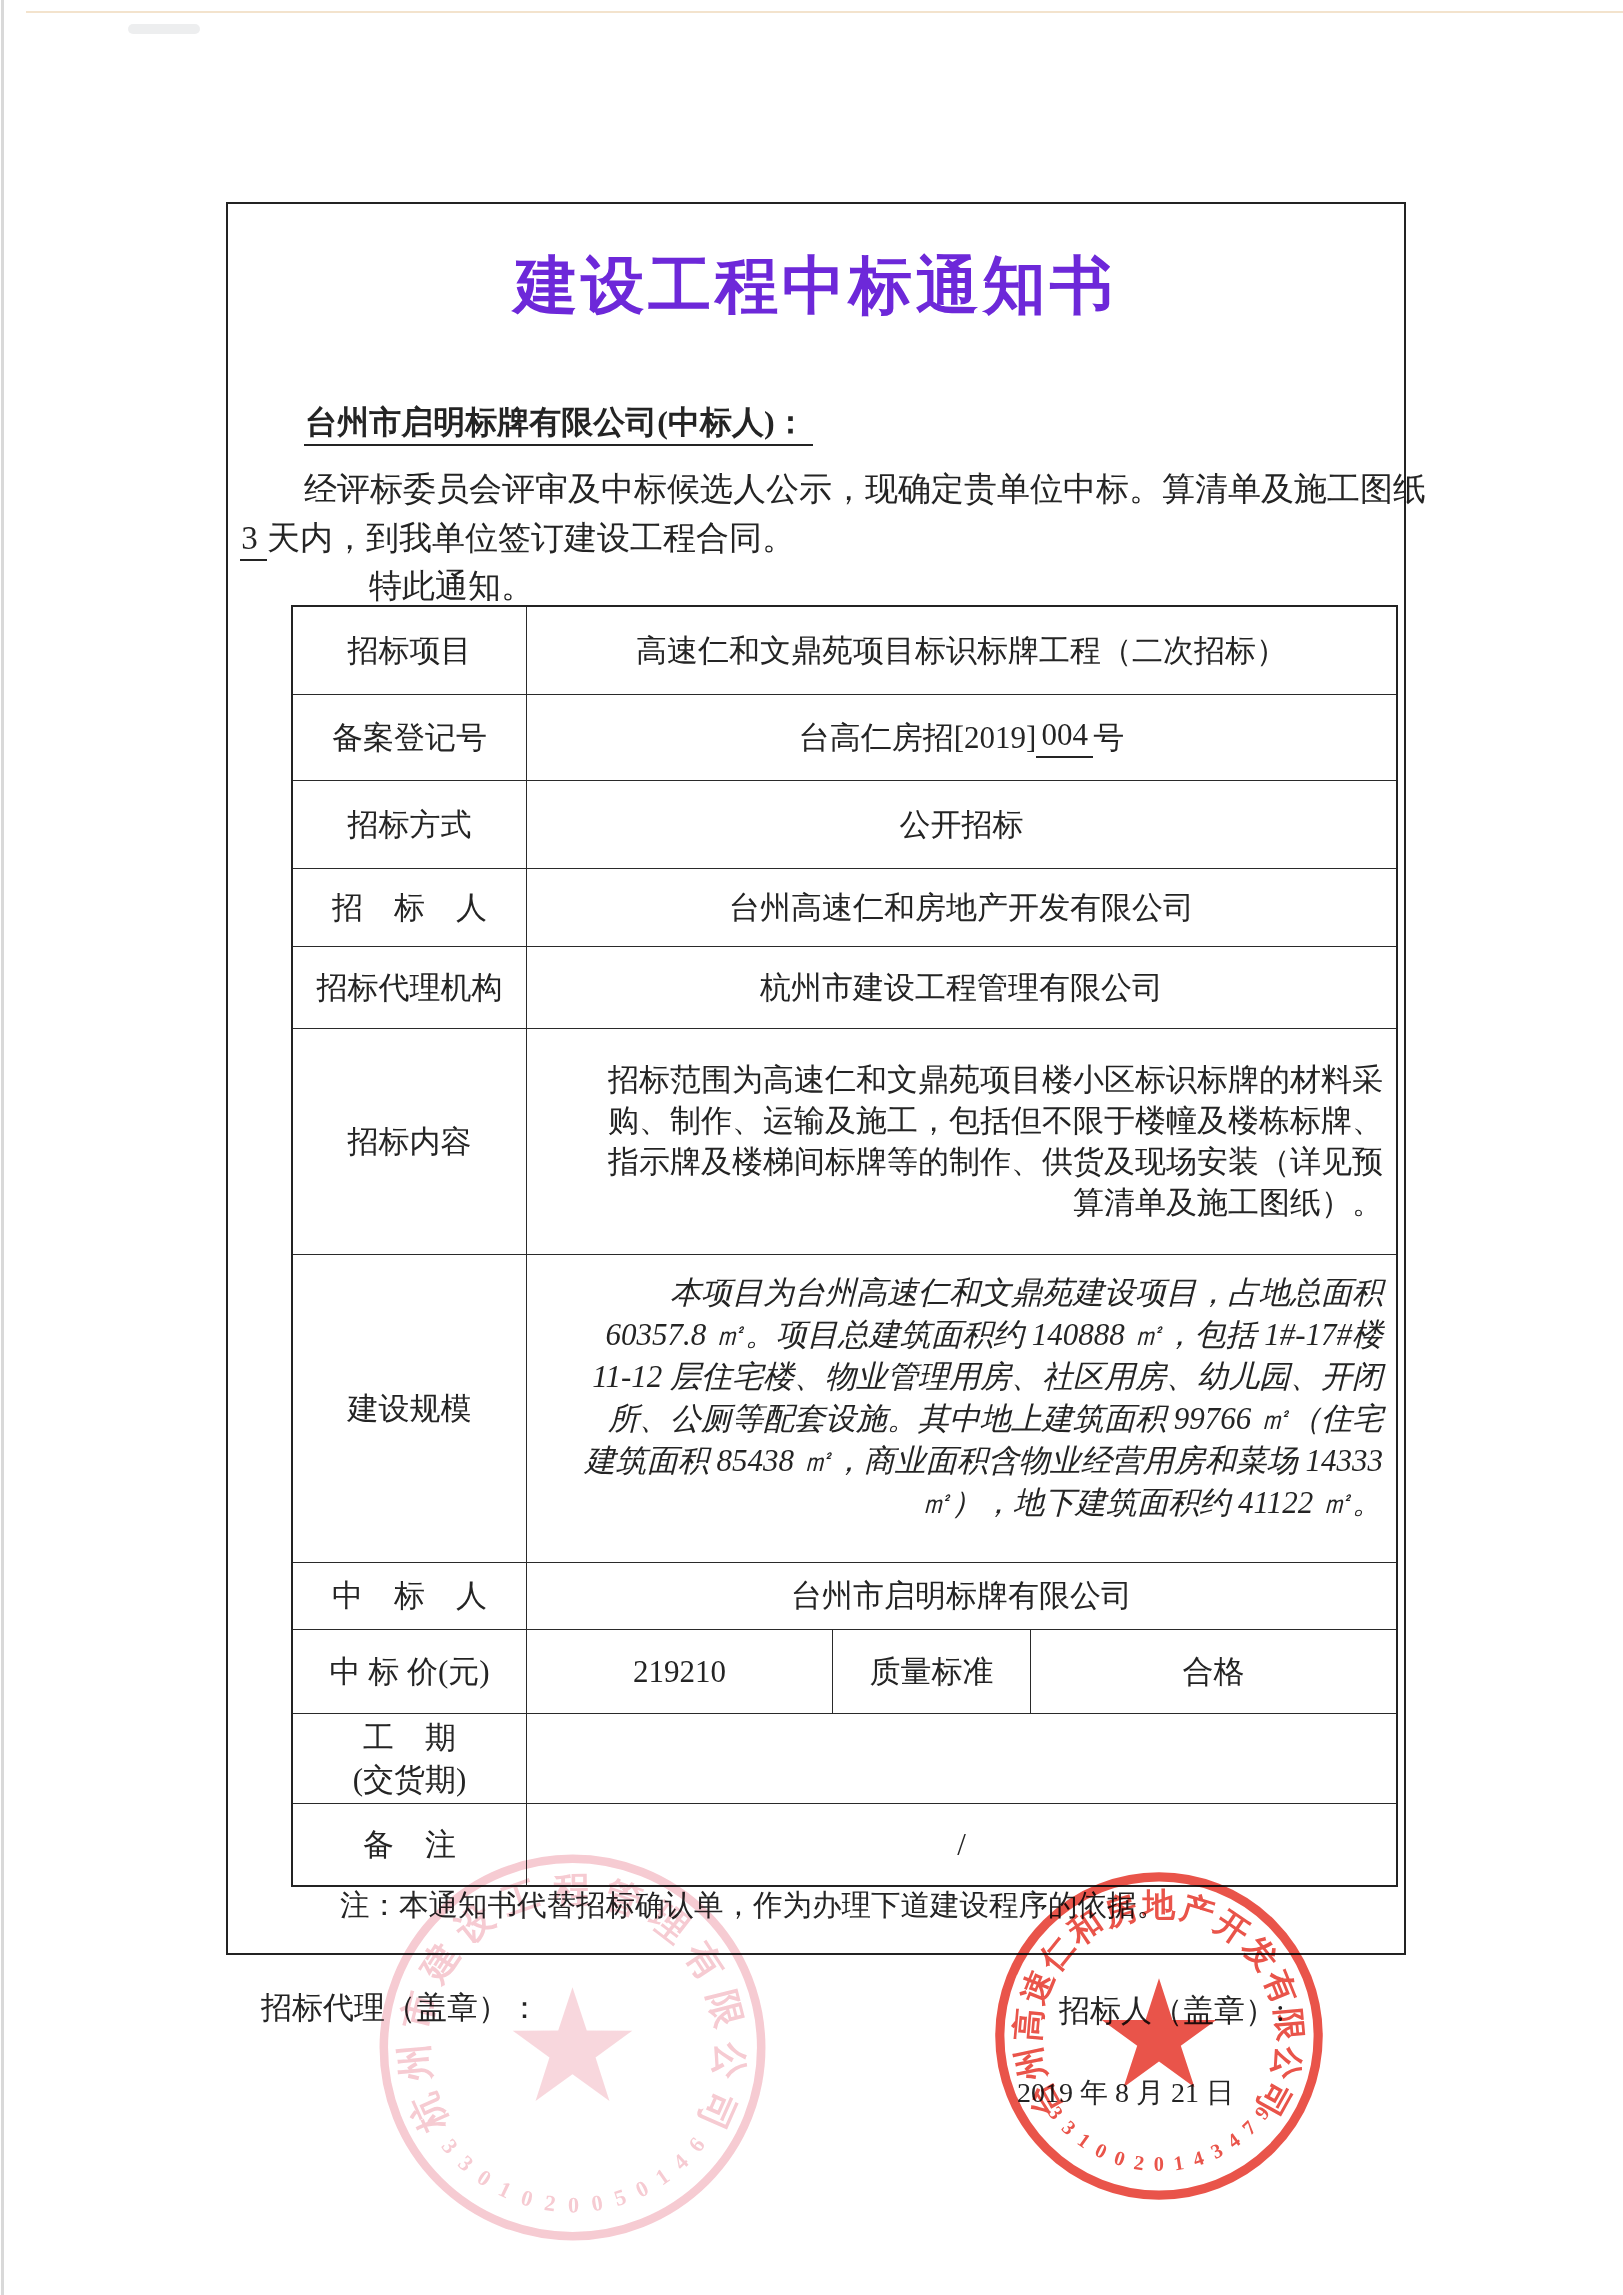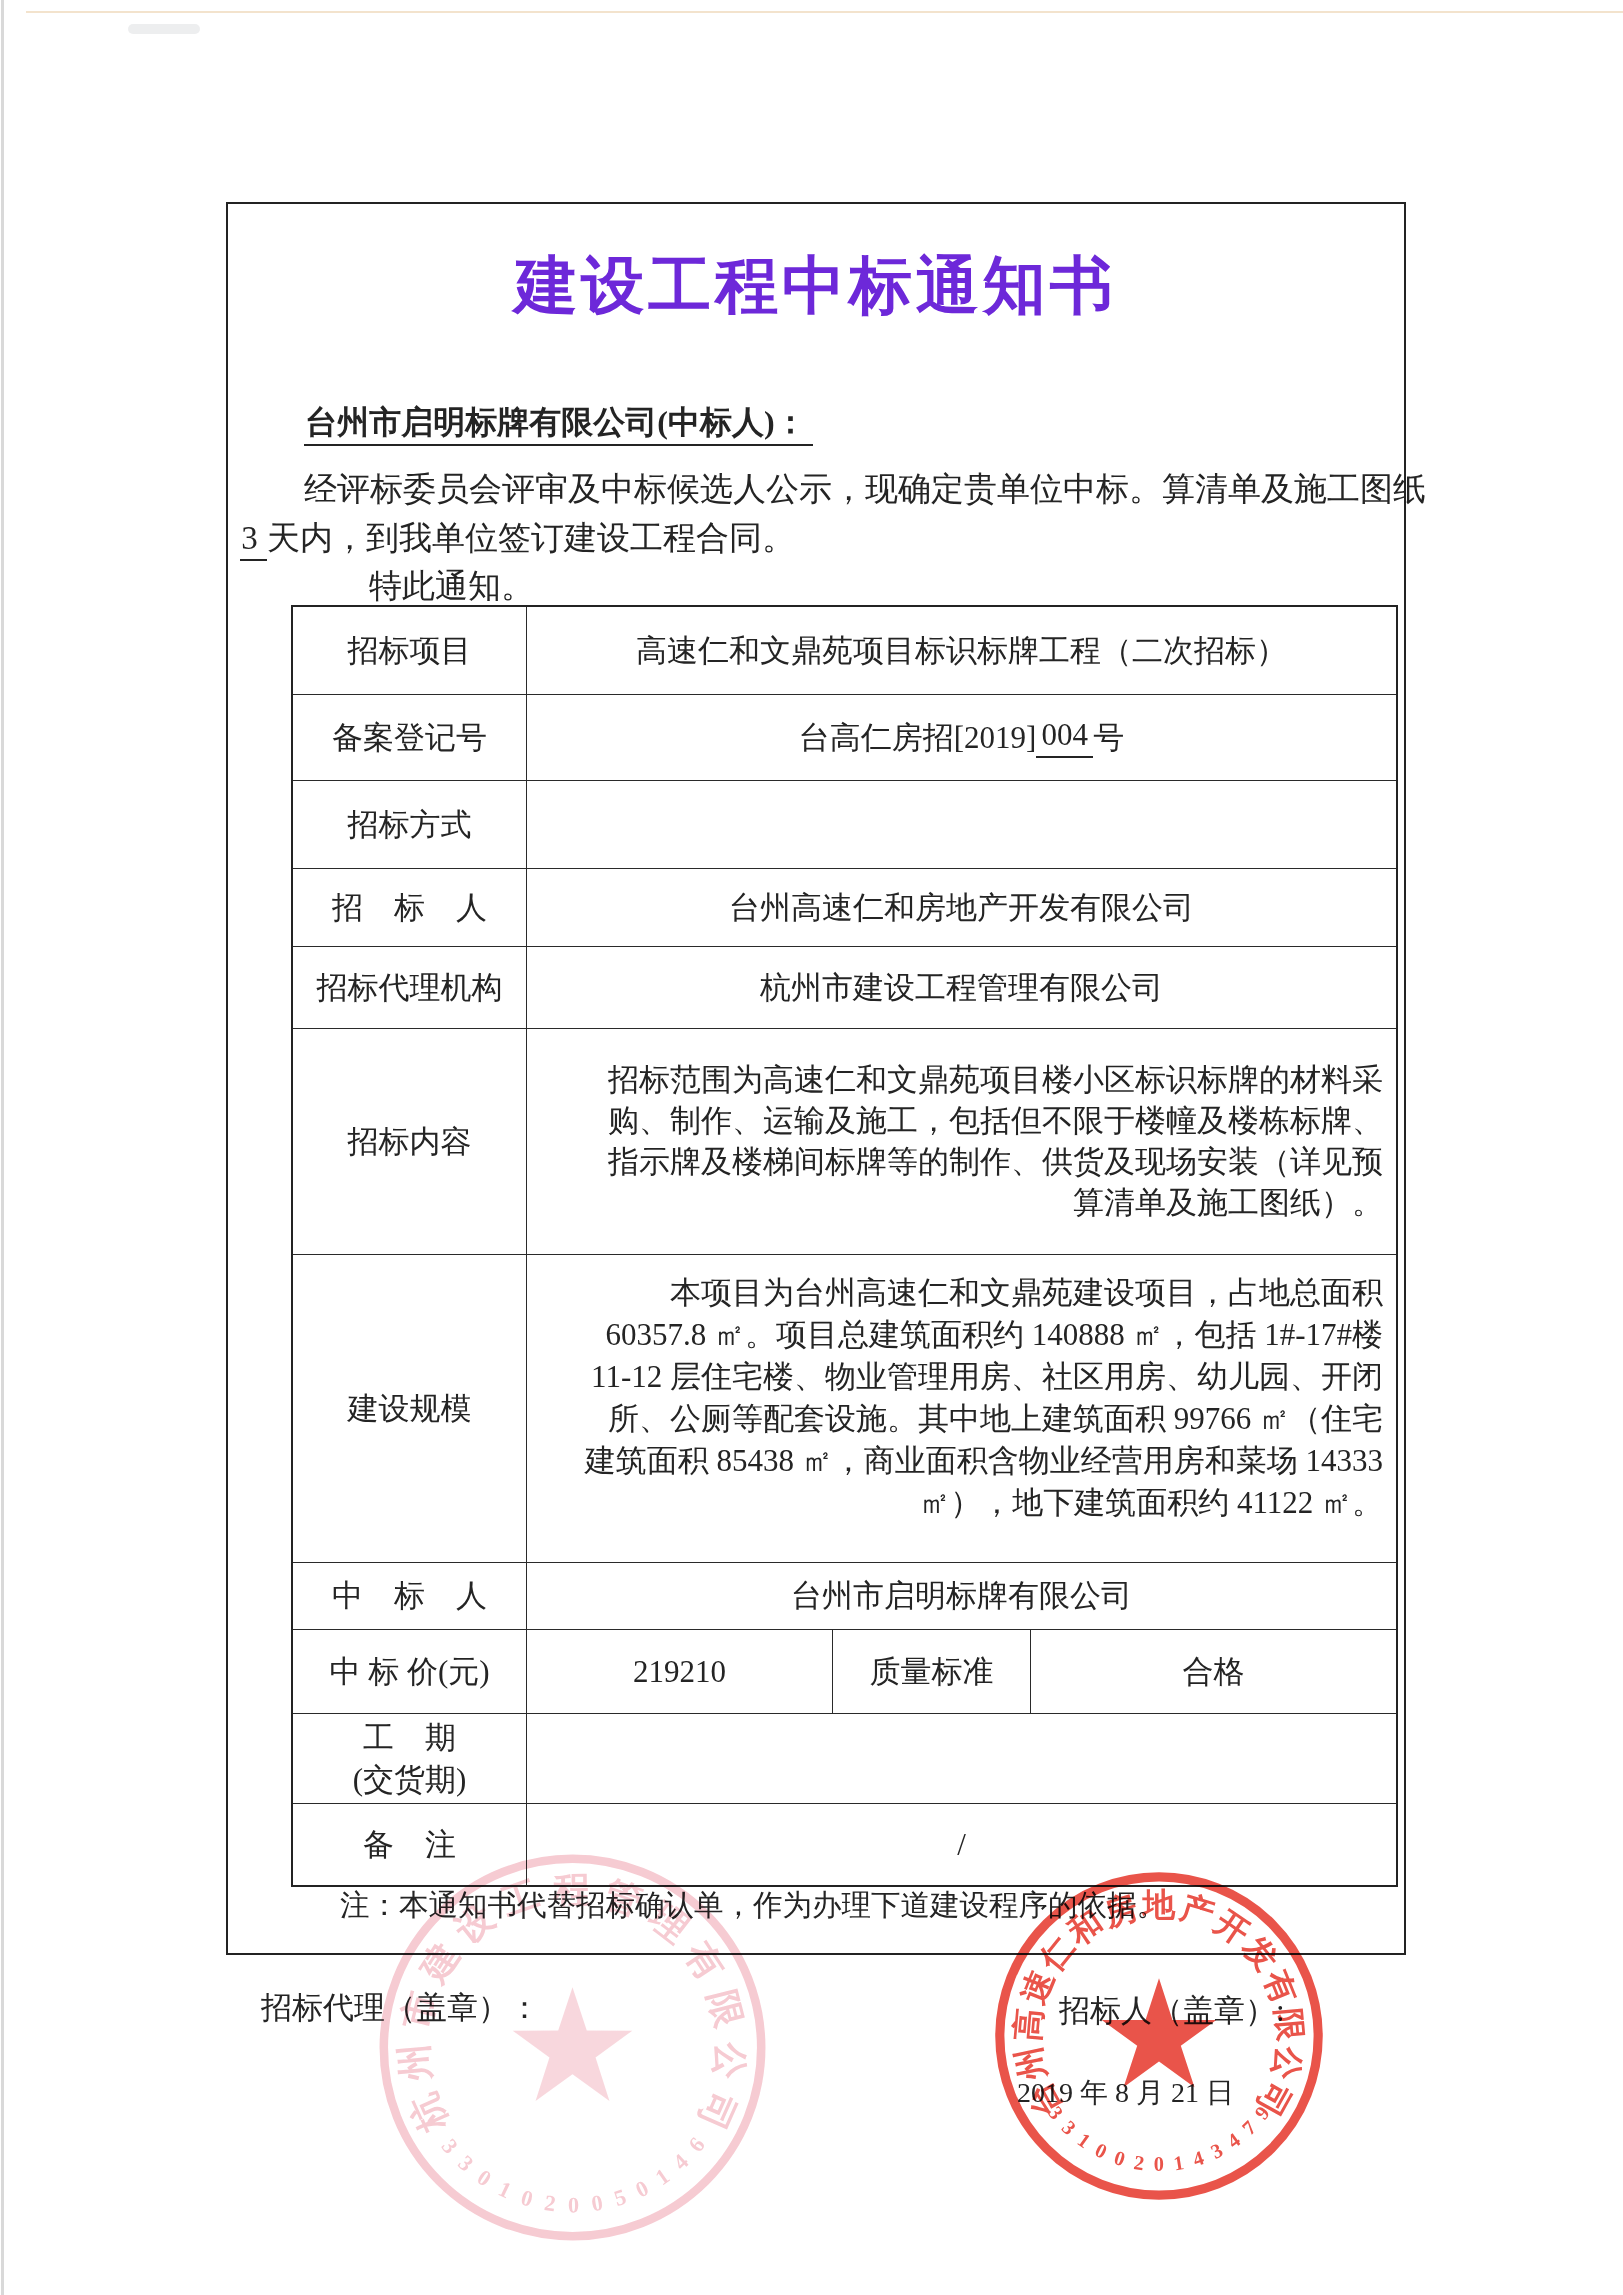--- a/index.html
+++ b/index.html
@@ -39,21 +39,21 @@
   .trow:last-child{border-bottom:none;justify-content:space-between;}
   .tlabel{
     width:234px;flex:none;box-sizing:border-box;border-right:1.3px solid #2a2a2a;
     display:flex;flex-direction:column;align-items:center;justify-content:center;text-align:center;
   }
   .tval{flex:1;display:flex;align-items:center;justify-content:center;text-align:center;}
   .tval .u{border-bottom:2px solid #242424;padding:0 5.2px 2.6px 5.2px;}
   .tval-lines{flex:1;display:block;text-align:right;box-sizing:border-box;}
   .tval-lines .tline{line-height:41px;white-space:nowrap;}
   .lines-content{padding:30px 13px 0 14.4px;}
-  .lines-scale{padding:17px 13px 0 14.4px;}
+  .lines-scale{padding:17px 13px 0 14.4px;font-style:italic;}
   .lines-scale .tline{line-height:42px;}
   .cell-mid{flex:none;box-sizing:border-box;border-right:1.3px solid #2a2a2a;display:flex;align-items:center;justify-content:center;}
   .c-price{width:306px;}
   .c-qlabel{width:198px;}
   .tlabel .l2{display:block;}
 
   .note-line{position:absolute;left:340px;top:1886px;font-size:29.5px;white-space:nowrap;}
 
   .footer-label{position:absolute;font-size:31px;white-space:nowrap;}
   .agent-label{left:261px;top:1987px;}
@@ -97,20 +97,21 @@
       <div class="tlabel">备案登记号</div>
       <div class="tval">
           <span>台高仁房招[2019]</span>
           <span class="u">004</span>
           <span>号</span>
         </div>
     </div>
 
     <div class="trow" style="height:88px">
       <div class="tlabel">招标方式</div>
+      <div class="tval">公开招标</div>
     </div>
 
     <div class="trow" style="height:78px">
       <div class="tlabel">招　标　人</div>
       <div class="tval">台州高速仁和房地产开发有限公司</div>
     </div>
 
     <div class="trow" style="height:82px">
       <div class="tlabel">招标代理机构</div>
       <div class="tval">杭州市建设工程管理有限公司</div>

